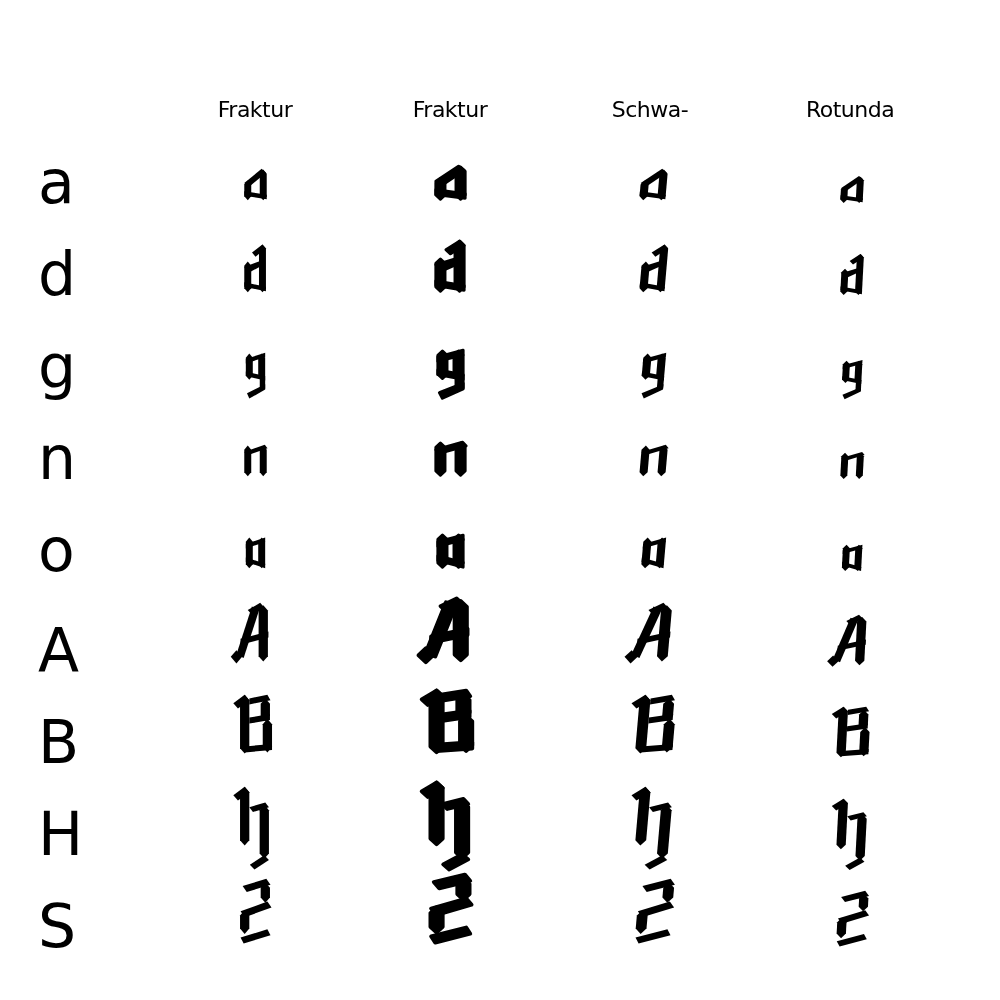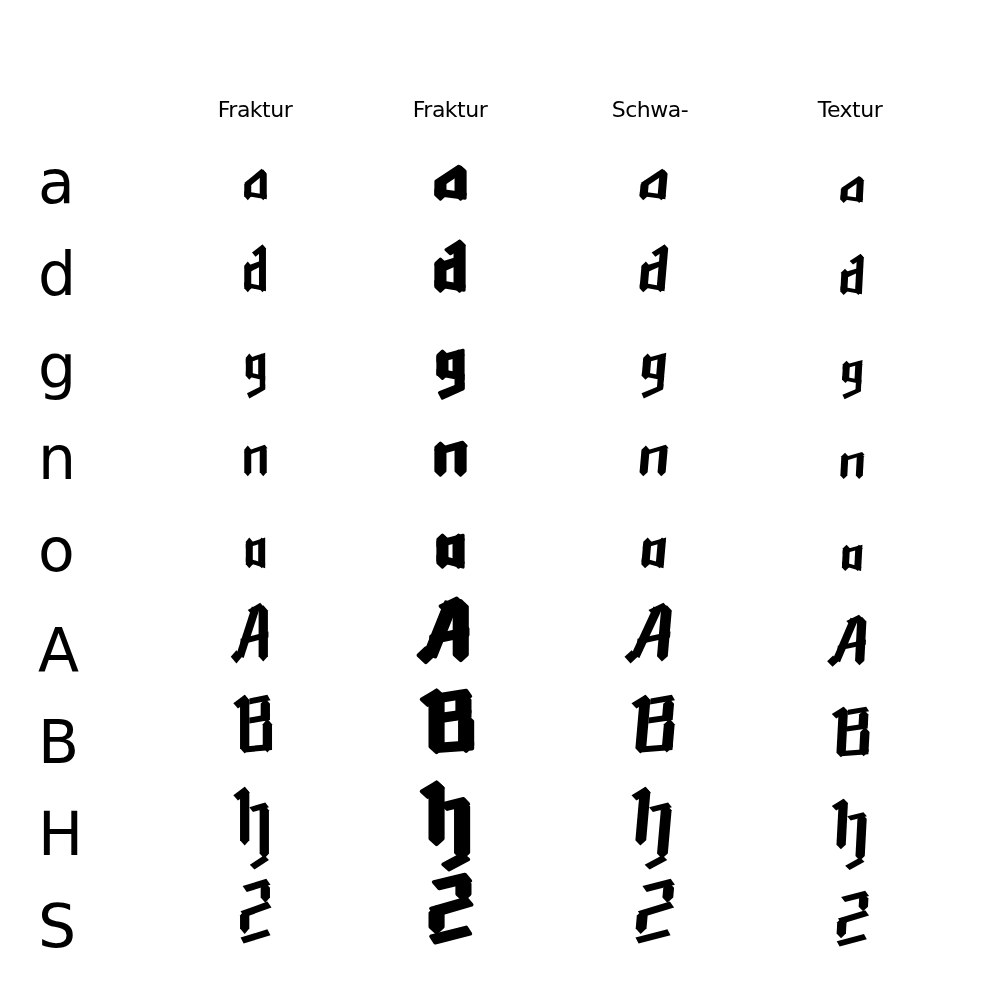--- a/index.html
+++ b/index.html
@@ -123,21 +123,21 @@
     </div>
     <div class="header-cell">
       <div class="header-line"></div>
       <div class="header-line">Fraktur</div>
     </div>
     <div class="header-cell">
       <div class="header-line">Schwa-</div>
     </div>
     <div class="header-cell">
       <div class="header-line"></div>
-      <div class="header-line">Textur</div>
+      <div class="header-line">Rotunda</div>
     </div>
   </div>
 
   <div class="grid-row body-row row-lower">
     <div class="label-cell">a</div>
     <div class="glyph-cell col-textur">
         <svg class="glyph" viewBox="0 0 100 160">
           <use href="#g-a"></use>
         </svg>
       </div>

